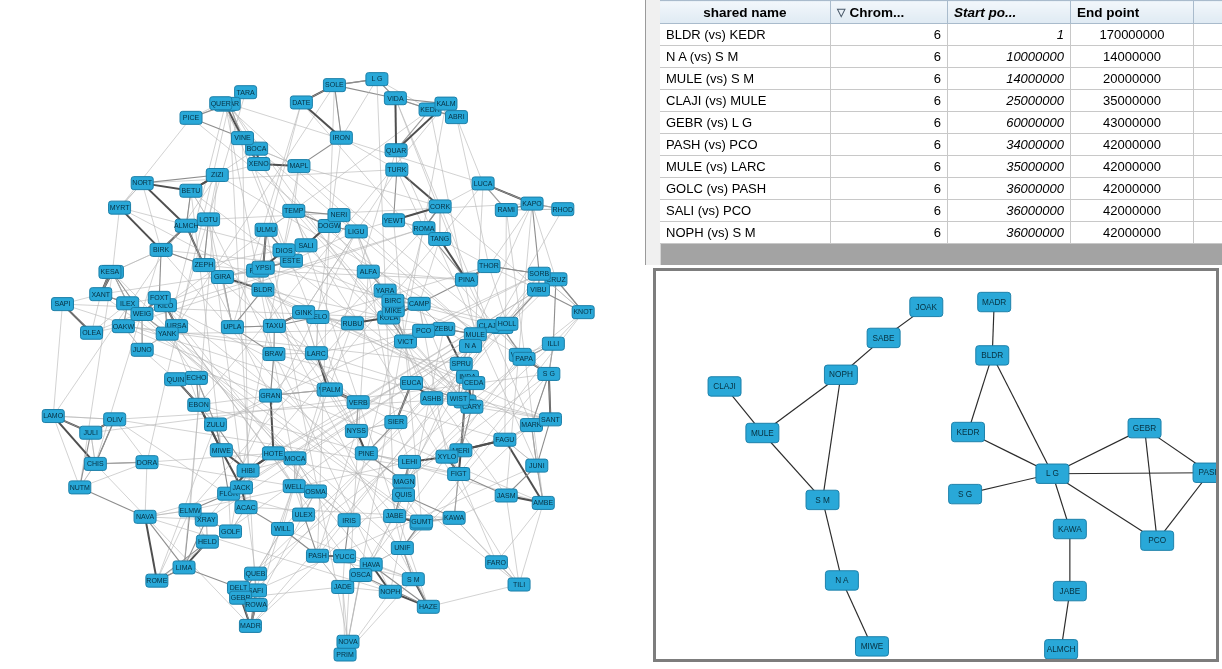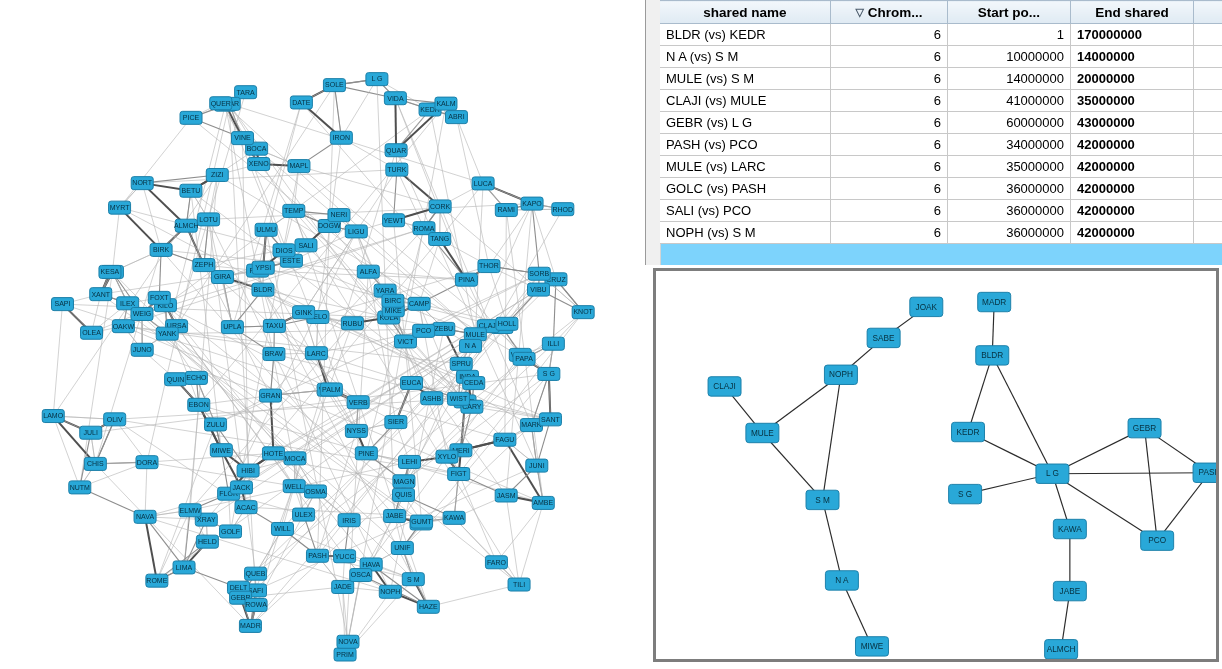--- a/index.html
+++ b/index.html
@@ -32,21 +32,21 @@
     left: 645px; top: 0;
     width: 577px; height: 669px;
     background: #ffffff;
   }
 
   
   #table-panel {
     position: absolute;
     left: 0; top: 0;
     width: 577px; height: 265px;
-    background: #7dd3fc;
+    background: #a3a3a3;
     border-left: 1px solid #9a9a9a;
     box-sizing: border-box;
     padding-left: 18px;
   }
   table.data-table {
     border-collapse: collapse;
     width: 100%;
     font-size: 13px;
     color: #000;
     table-layout: fixed;
@@ -69,25 +69,25 @@
     border-top: none;
     height: 21px;
     padding: 0 6px;
     white-space: nowrap;
     overflow: hidden;
     background: #ffffff;
     margin-top: 48px;
   }
   .col-name   { width: 158px; text-align: left; }
   .col-chrom  { width: 104px; text-align: right; }
-  .col-start  { width: 110px; text-align: right; }
-  .col-end    { width: 110px; text-align: left; font-weight: bold; }
+  .col-start  { width: 110px; text-align: right; font-style: italic; }
+  .col-end    { width: 110px; text-align: center; }
   .col-gen    { width: 95px;  text-align: right; }
   th.col-name { text-align: center; }
-  th.col-chrom, th.col-start, th.col-end, th.col-gen { text-align: center; }
+  th.col-chrom, th.col-start, th.col-end, th.col-gen { text-align: left; }
   .filter-icon {
     display: inline-block;
     margin-right: 4px;
     font-size: 11px;
     color: #4a5a6a;
     vertical-align: middle;
   }
   .table-left-gutter {
     position: absolute;
     left: 0; top: 0;
@@ -1657,21 +1657,21 @@
               <th class="col-name">
                 <span>shared name</span>
               </th>
               <th class="col-chrom">
                 <span class="filter-icon">▽</span><span>Chrom...</span>
               </th>
               <th class="col-start">
                 <span>Start po...</span>
               </th>
               <th class="col-end">
-                <span>End shared</span>
+                <span>End point</span>
               </th>
               <th class="col-gen">
                 
               </th>
             </tr>
           </thead>
           <tbody id="table-body">
               <tr>
                 <td class="col-name">BLDR (vs) KEDR</td>
                 <td class="col-chrom">6</td>
@@ -1689,21 +1689,21 @@
               <tr>
                 <td class="col-name">MULE (vs) S M</td>
                 <td class="col-chrom">6</td>
                 <td class="col-start">14000000</td>
                 <td class="col-end">20000000</td>
                 <td class="col-gen">7.5</td>
               </tr>
               <tr>
                 <td class="col-name">CLAJI (vs) MULE</td>
                 <td class="col-chrom">6</td>
-                <td class="col-start">41000000</td>
+                <td class="col-start">25000000</td>
                 <td class="col-end">35000000</td>
                 <td class="col-gen">5.9</td>
               </tr>
               <tr>
                 <td class="col-name">GEBR (vs) L G</td>
                 <td class="col-chrom">6</td>
                 <td class="col-start">60000000</td>
                 <td class="col-end">43000000</td>
                 <td class="col-gen">16.9</td>
               </tr>

